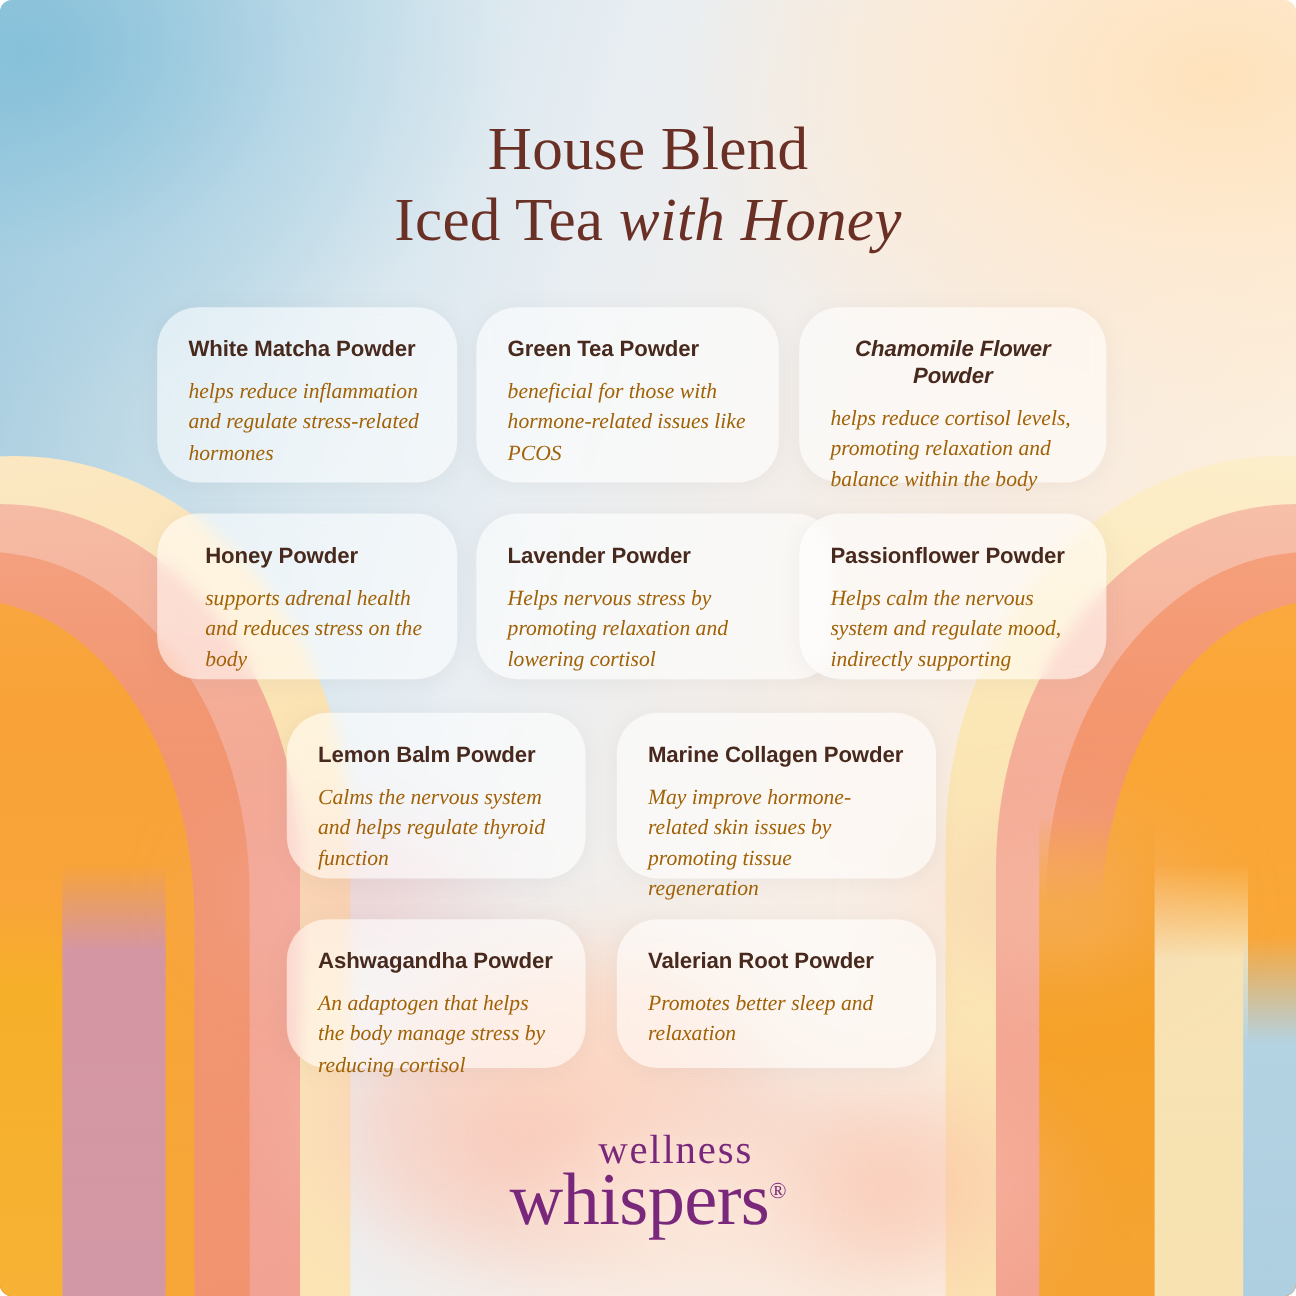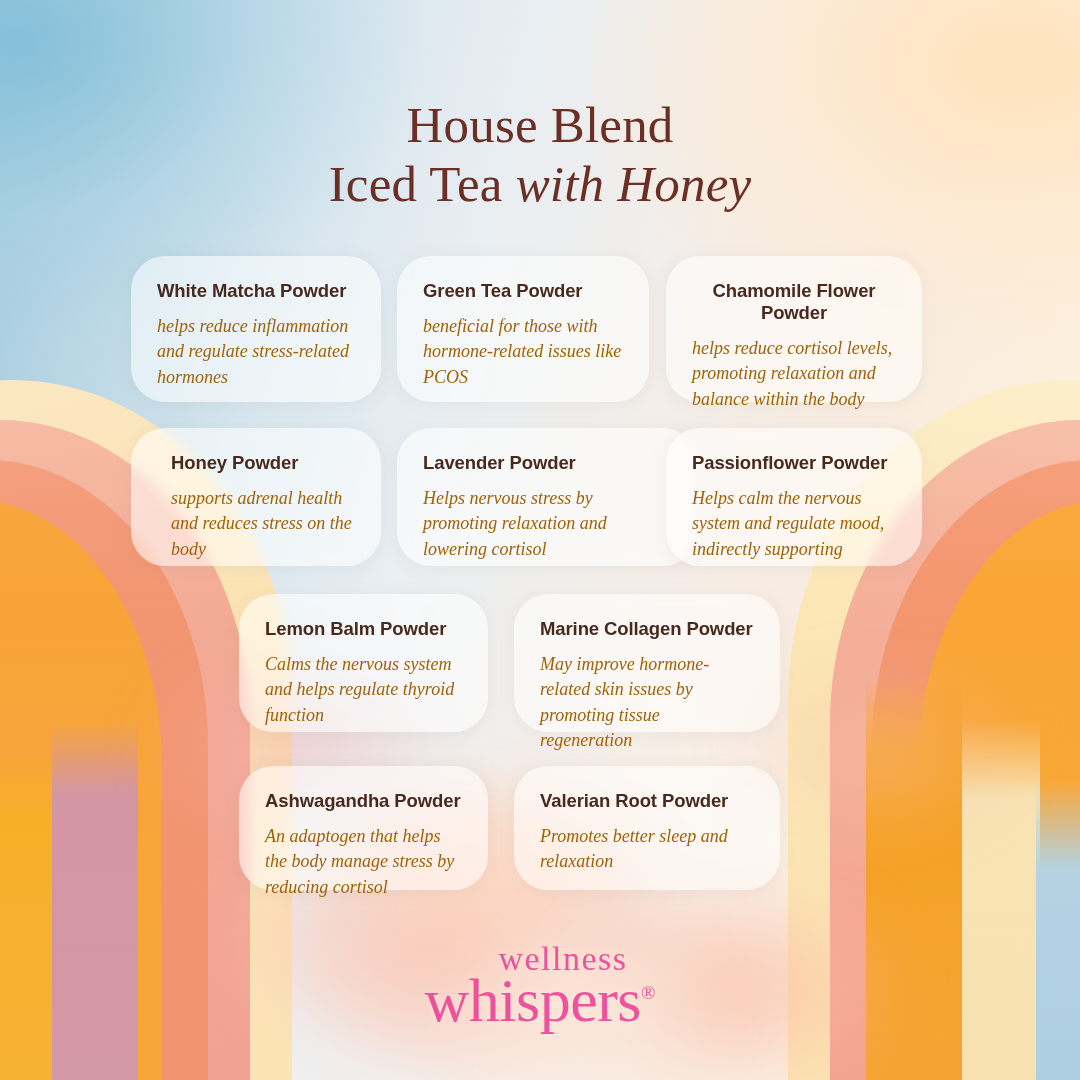--- a/index.html
+++ b/index.html
@@ -7,20 +7,21 @@
     font-family:"Liberation Sans", sans-serif;
     -webkit-font-smoothing:antialiased;
   }
 
   #poster{
     position:relative;
     width:1080px;
     height:1080px;
     overflow:hidden;
     isolation:isolate;
+    border-radius:10px;
   }
 
   
   .bg-layer{position:absolute;inset:0;pointer-events:none;}
 
   
   .sky{
     background:
       linear-gradient(105deg,
         #9ec9dd 0%,
@@ -142,28 +143,28 @@
   #card-honey          {left:131px; top:428px; width:250px; height:138px;padding-left:40px;}
   #card-lavender       {left:397px; top:428px; width:300px; height:138px;}
   #card-passionflower  {left:666px; top:428px; width:256px; height:138px;}
   
   #card-lemon-balm     {left:239px; top:594px; width:249px; height:138px;}
   #card-marine-collagen{left:514px; top:594px; width:266px; height:138px;}
   
   #card-ashwagandha    {left:239px; top:766px; width:249px; height:124px;}
   #card-valerian       {left:514px; top:766px; width:266px; height:124px;}
 
-  #card-chamomile .card-title{text-align:center;}
+  #card-chamomile .card-title{text-align:center;font-style:italic;}
 
   
   .logo{
     position:absolute;
     left:0;right:0;bottom:52px;
     text-align:center;
-    color:#ec4899;
+    color:#701a75;
     font-family:"Liberation Serif", serif;
     font-weight:400;
     line-height:.88;
     opacity:.93;
     text-shadow:0 1px 10px rgba(255,255,255,.25);
   }
   .logo-top{
     display:block;
     font-size:34px;
     letter-spacing:1.5px;

